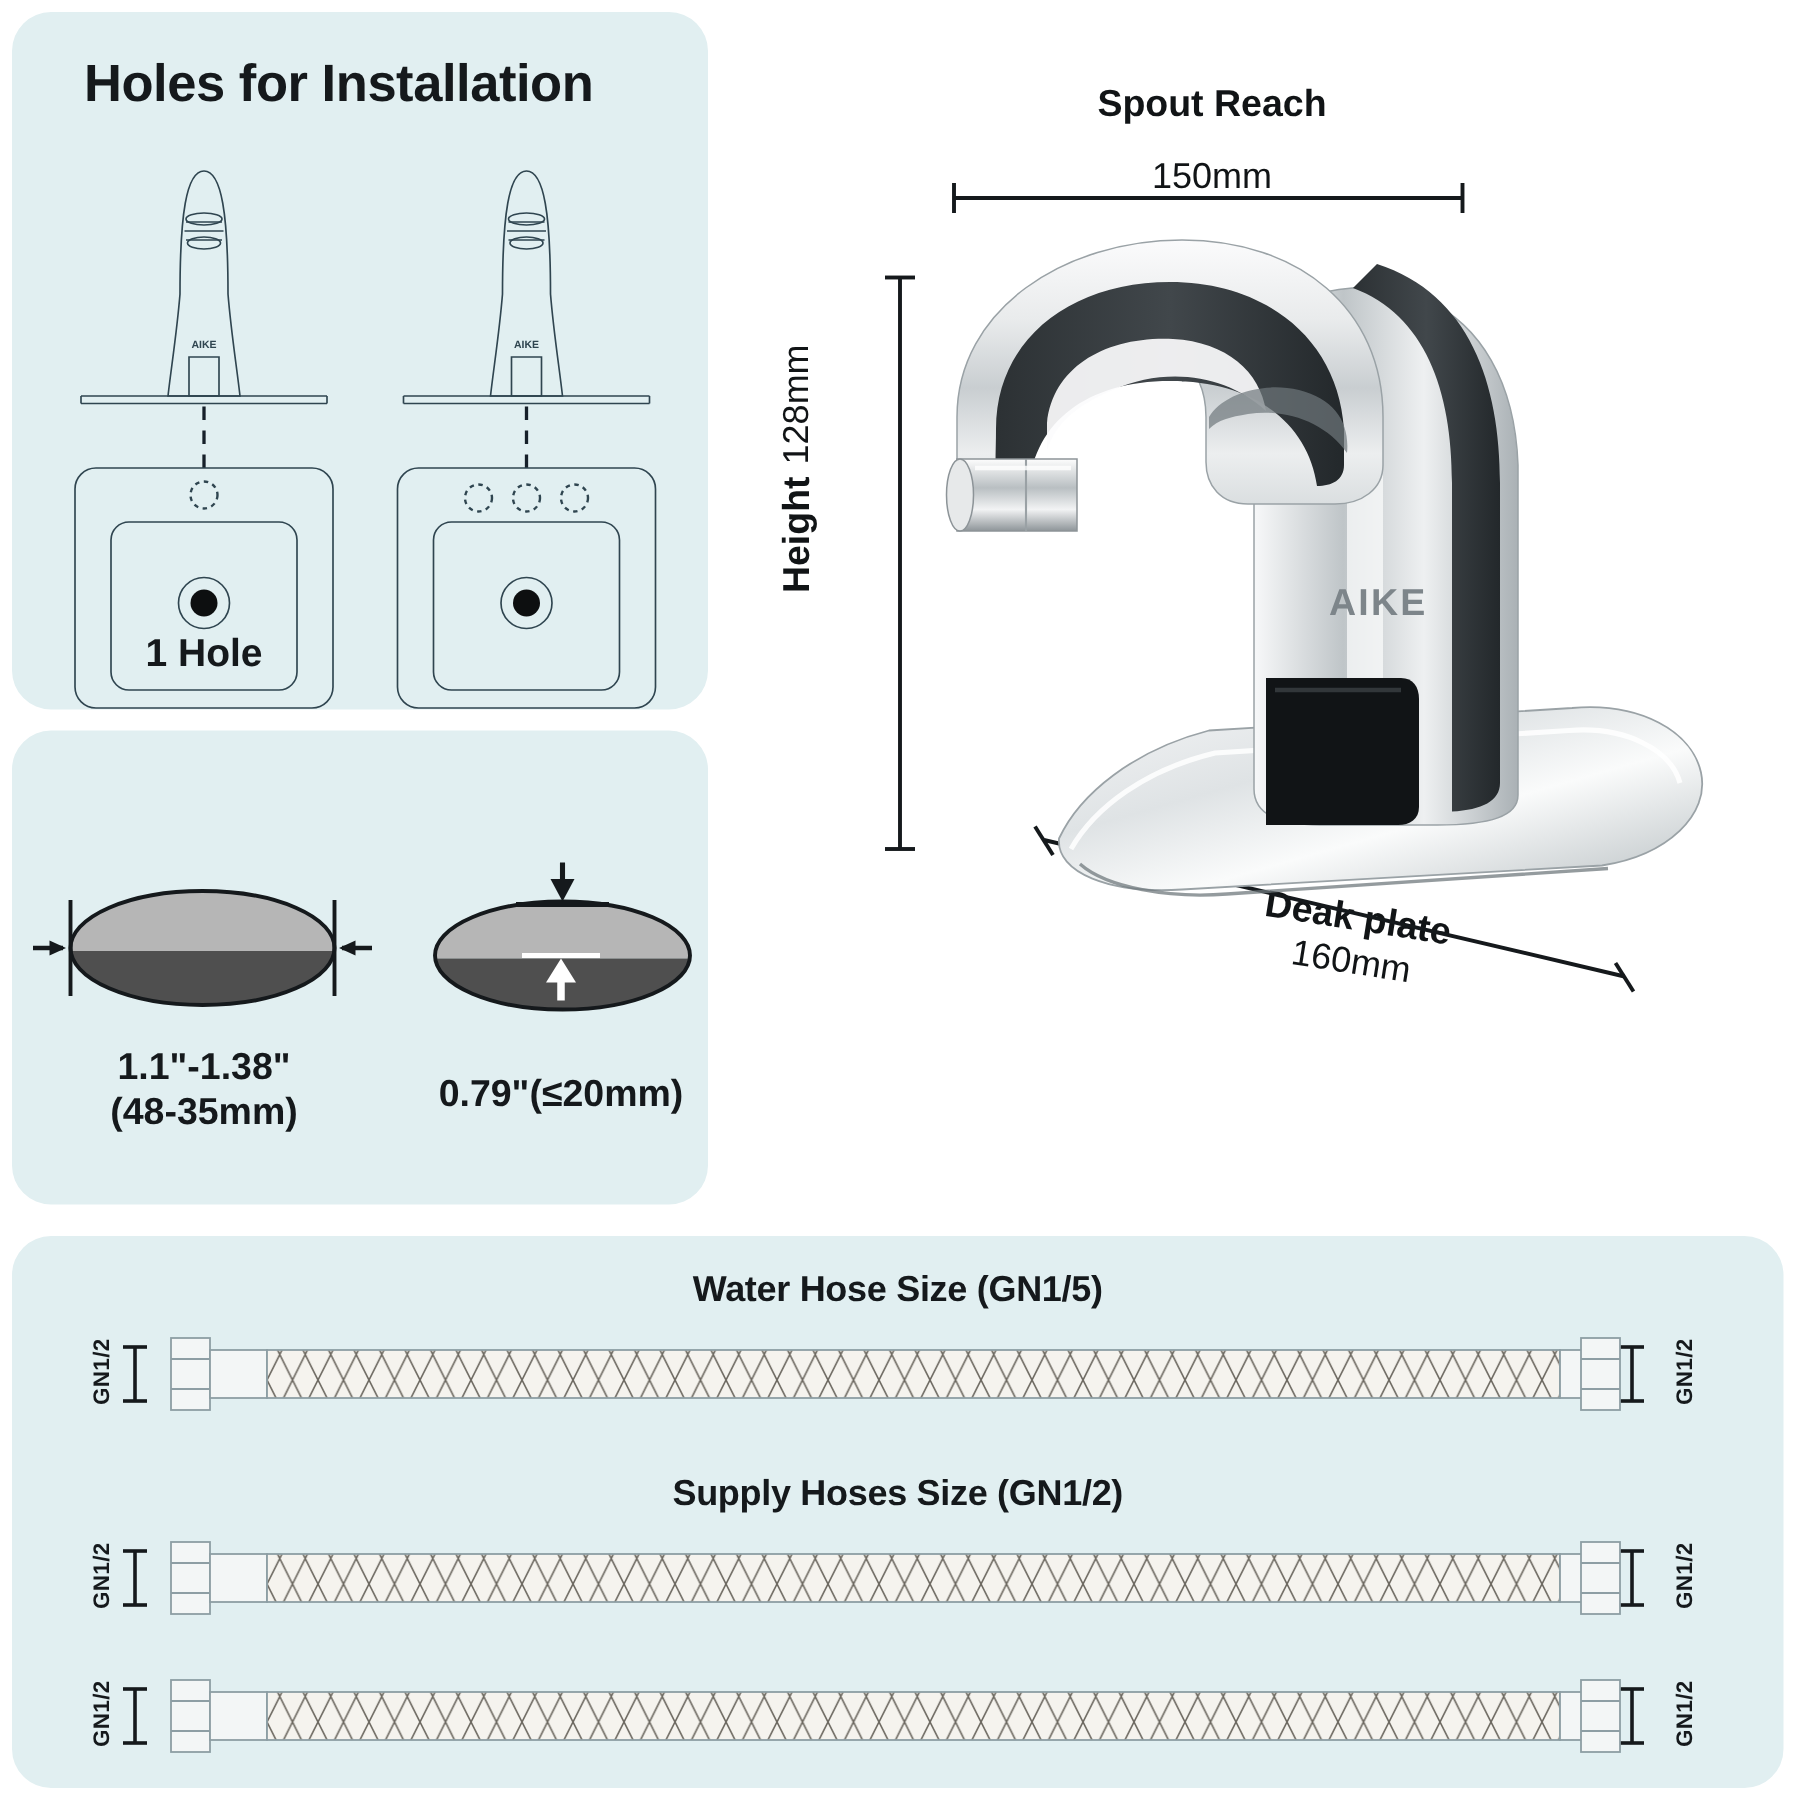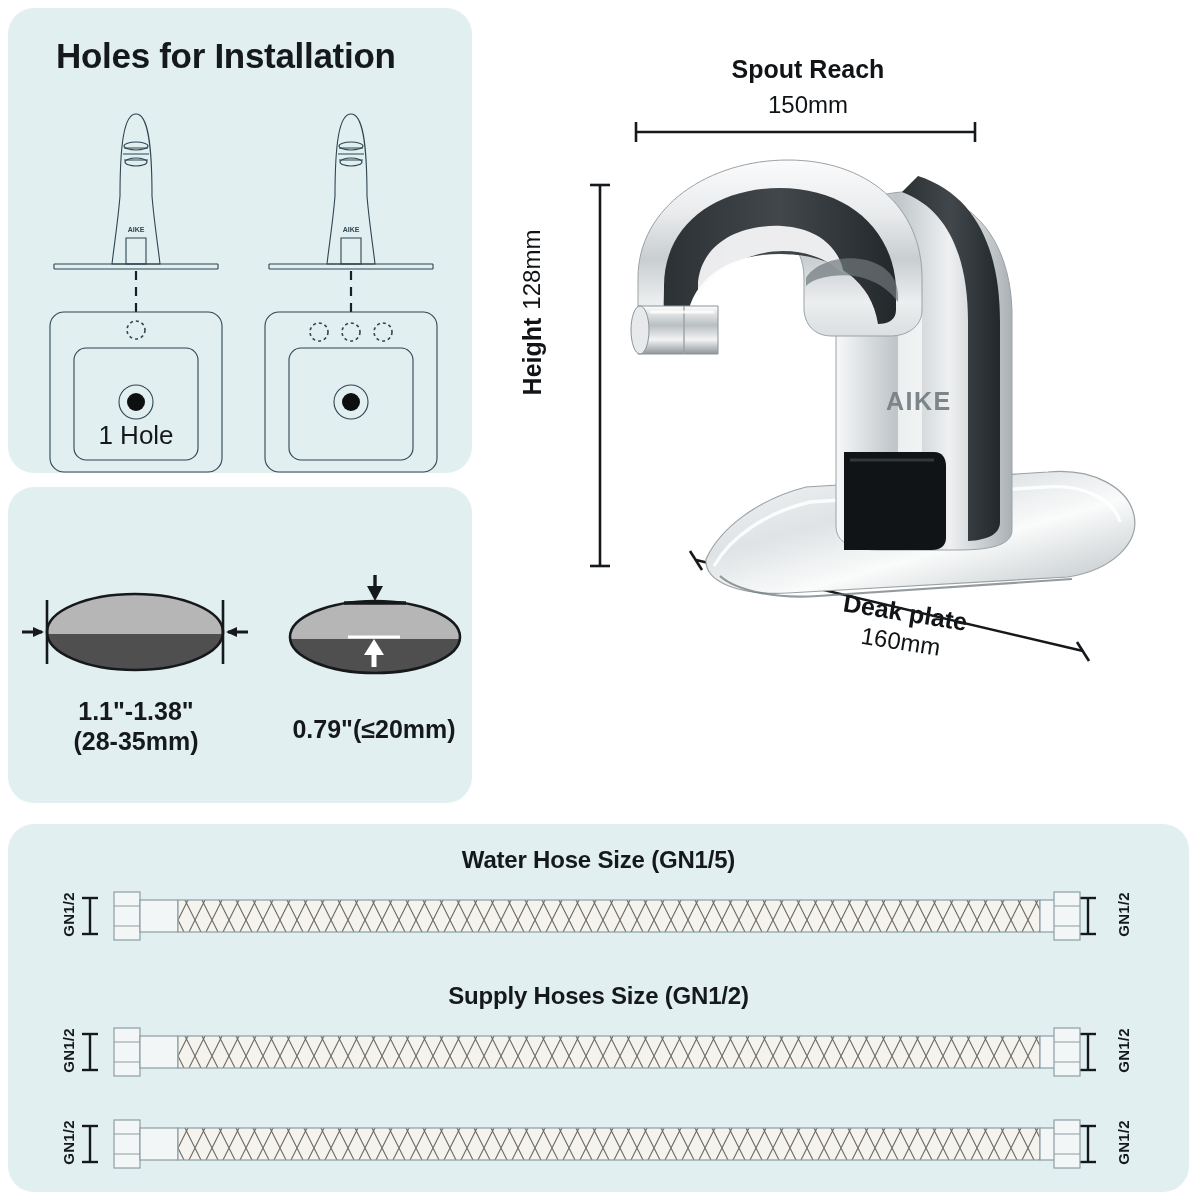--- a/index.html
+++ b/index.html
@@ -44,21 +44,21 @@
   
   .install-fig { position: absolute; top: 78px; width: 200px; height: 330px; }
   #fig-1hole { left: 28px; }
   #fig-3hole { left: 243px; }
   .fig-caption {
     position: absolute;
     left: 0; width: 100%;
     top: 334px;
     text-align: center;
     font-size: 26px;
-    font-weight: normal;
+    font-weight: bold;
     color: #15191c;
   }
 
   
   .hole-fig { position: absolute; }
   #hole-fig-a { left: 12px; top: 95px; width: 230px; height: 100px; }
   #hole-fig-b { left: 262px; top: 88px; width: 210px; height: 108px; }
   .hole-caption {
     position: absolute;
     text-align: center;
@@ -77,21 +77,21 @@
   .dim-label {
     position: absolute;
     text-align: center;
     color: #111416;
     white-space: nowrap;
   }
   .dim-label .dl-name { font-weight: bold; font-size: 25px; display: block; }
   .dim-label .dl-val  { font-weight: normal; font-size: 24px; display: block; }
 
   #lbl-spout { left: 150px; top: 45px; width: 340px; }
-  #lbl-spout .dl-val { margin-top: 7px; text-align: center; }
+  #lbl-spout .dl-val { margin-top: 20px; text-align: center; }
 
   #lbl-height {
     left: -56px; top: 288px; width: 200px;
     transform: rotate(-90deg);
     display: flex; flex-direction: row; align-items: flex-start;
     justify-content: center; gap: 8px;
   }
   #lbl-height .dl-name, #lbl-height .dl-val { display: inline-block; }
 
   #lbl-deck {
@@ -199,21 +199,21 @@
         </g>
 
         <g>
           <path d="M228,50 L208,50" stroke="#15191c" stroke-width="3"></path>
           <path d="M206,50 L217,45 L217,55 Z" fill="#15191c"></path>
         </g>
       </svg>
     </div>
     <div class="hole-caption" id="hole-cap-a">
       <div>1.1"-1.38"</div>
-      <div>(28-35mm)</div>
+      <div>(48-35mm)</div>
     </div>
 
     <div class="hole-fig" id="hole-fig-b">
       <svg width="210" height="108" viewBox="0 0 210 108">
         <defs>
           <clipPath id="clipB">
               <ellipse cx="105" cy="62" rx="85" ry="36"></ellipse>
             </clipPath>
         </defs>
         <g clip-path="url(#clipB)">

